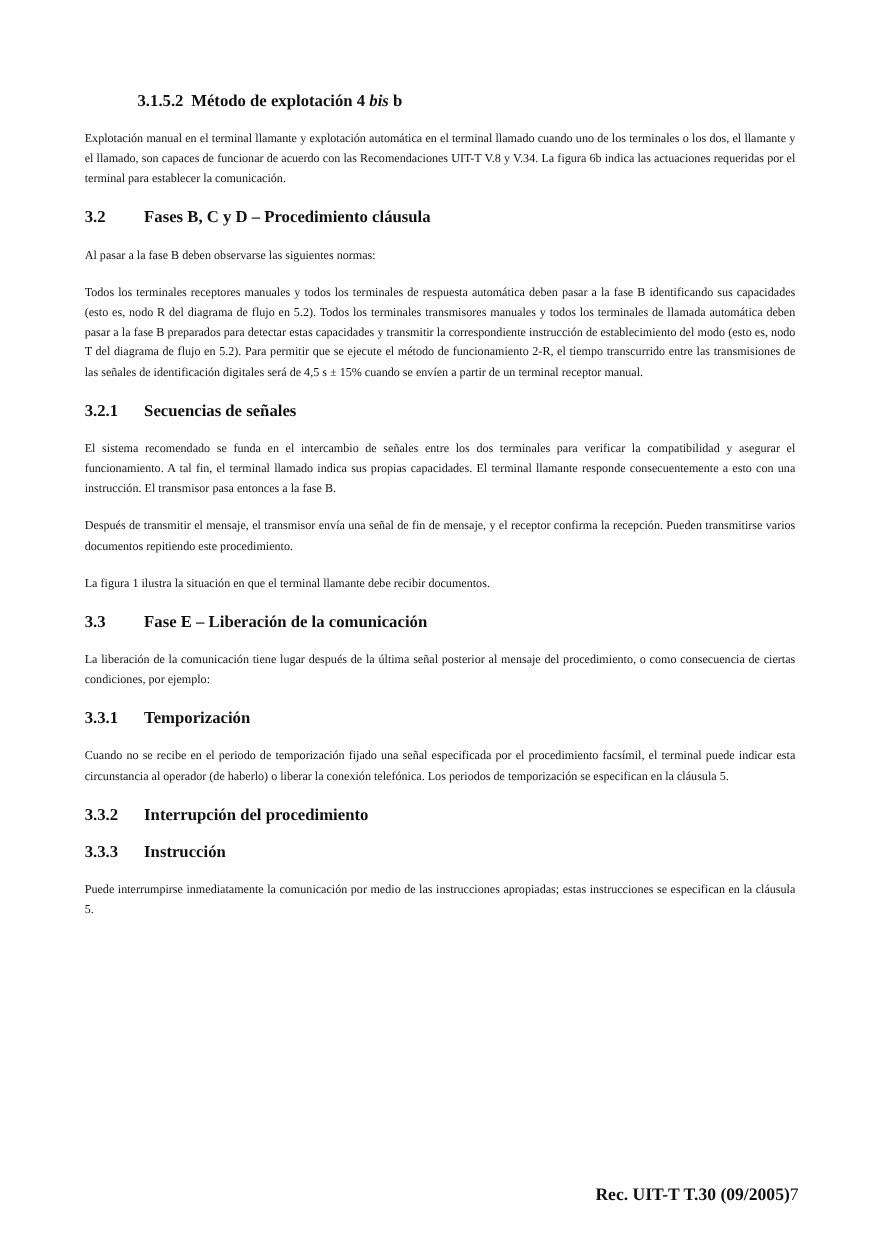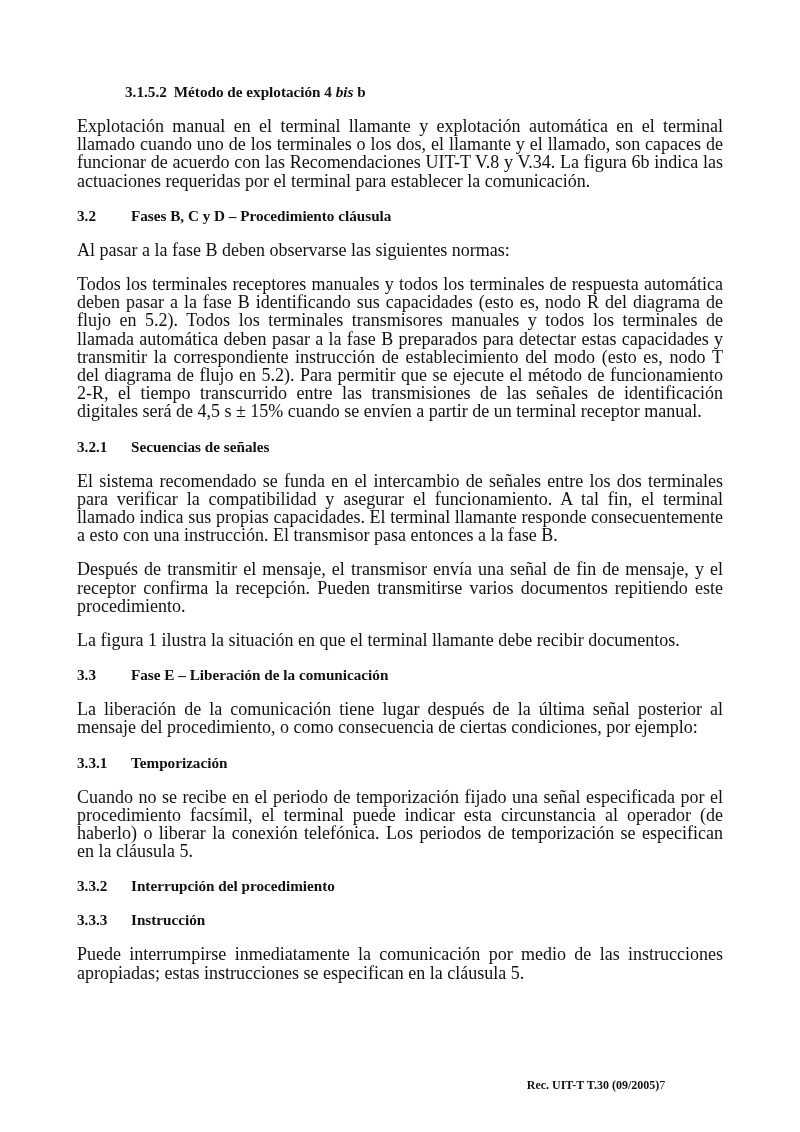--- a/index.html
+++ b/index.html
@@ -9,27 +9,27 @@
     color: #111111;
   }
   .page { position: absolute; left: 77px; top: 83px; width: 646px; }
   .h {
     font-weight: bold; font-size: 15.2px; line-height: 18px;
     margin: 0 0 7px 0; display: flex;
   }
   .h .num { display: inline-block; width: 54px; flex: 0 0 auto; }
   .h .num.wide { width: auto; margin-right: 7px; margin-left: 48px; }
   .p {
-    font-size: 18px; line-height: 18.2px; text-align: justify;
+    font-size: 11px; line-height: 18.2px; text-align: justify;
     margin: 16px 0 8px 0;
   }
   .gap { height: 9px; }
   .footer {
-    position: absolute; top: 1078px; left: 486px; width: 220px;
-    font-size: 12px; display: flex; justify-content: center;
+    position: absolute; top: 1078px; left: 506px; width: 220px;
+    font-size: 16px; display: flex; justify-content: flex-end;
   }
   .footer .ref { font-weight: bold; }
 </style>
 </head>
 <body>
 
 <div class="page">
 
   <div class="h">
     <span class="num wide">3.1.5.2</span>

